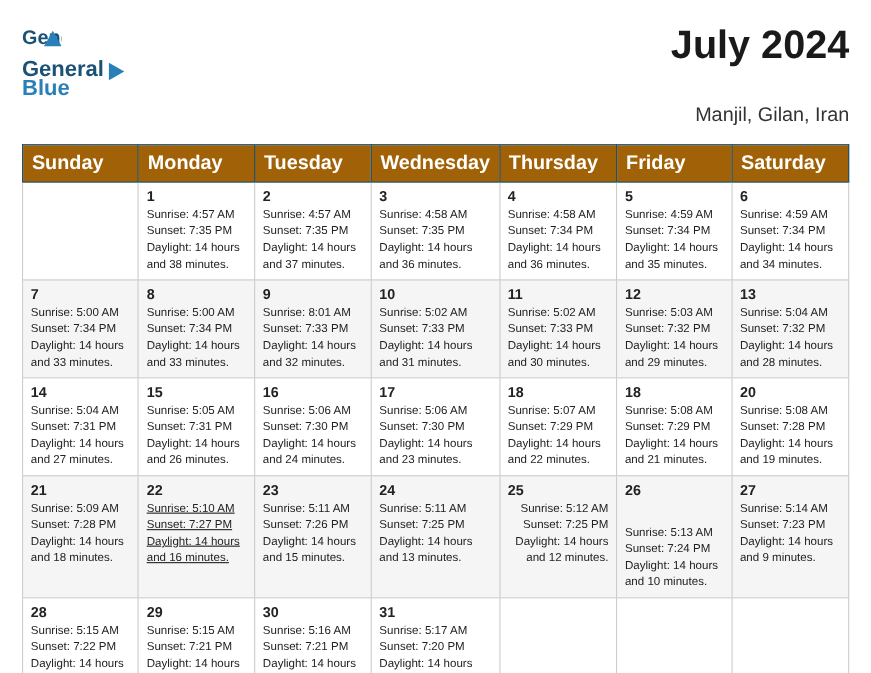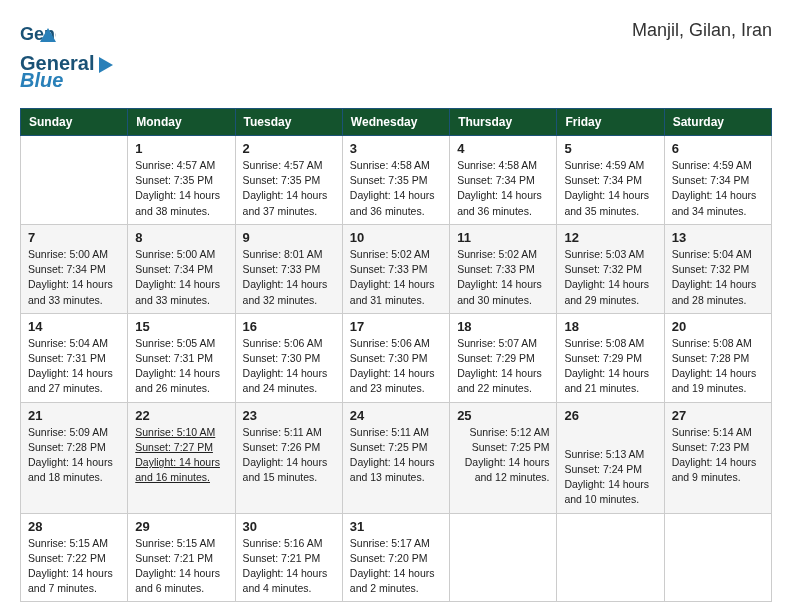--- a/index.html
+++ b/index.html
@@ -26,32 +26,33 @@
     }
     .title-block h1 {
       font-size: 36px;
       font-weight: bold;
       color: #1a1a1a;
     }
     .title-block h2 {
       font-size: 18px;
       font-weight: normal;
       color: #333;
+      margin-top: 32px;
     }
     .calendar {
       width: 100%;
       border-collapse: collapse;
       border: 1px solid #ccc;
     }
     .calendar th {
-      background: #14532d;
+      background: #a16207;
       color: #fff;
       text-align: left;
       padding: 6px 8px;
-      font-size: 12px;
+      font-size: 18px;
       font-weight: bold;
       border: 1px solid #1a5276;
     }
     .calendar td {
       vertical-align: top;
       padding: 5px 7px;
       border: 1px solid #ccc;
       width: calc(100% / 7);
       font-size: 11px;
       color: #222;
@@ -90,23 +91,24 @@
         <text x="0" y="20" font-size="18" font-weight="bold" fill="#1a5276">General</text>
         <polygon points="28,8 36,22 20,22" fill="#2980b9"></polygon>
       </svg>
     </div>
     <div style="display:flex;align-items:center;margin-top:-4px;">
       <span style="font-size:20px;font-weight:bold;color:#1a5276;">General</span>
       <svg width="18" height="18" viewBox="0 0 18 18" style="margin: 0 1px;">
         <polygon points="4,2 18,10 4,18" fill="#2980b9"></polygon>
       </svg>
     </div>
-    <span style="font-size:20px;font-weight:bold;color:#2980b9;margin-top:-6px;font-style:italic;">Blue</span>
+    <span style="font-size:20px;font-weight:bold;color:#2980b9;margin-top:-6px;">Blue</span>
   </div>
   <div class="title-block">
+    <h1>July 2024</h1>
     <h2>Manjil, Gilan, Iran</h2>
   </div>
 </div>
 
 <table class="calendar">
   <thead>
     <tr>
     <th>Sunday</th>
         <th>Monday</th>
         <th>Tuesday</th>

